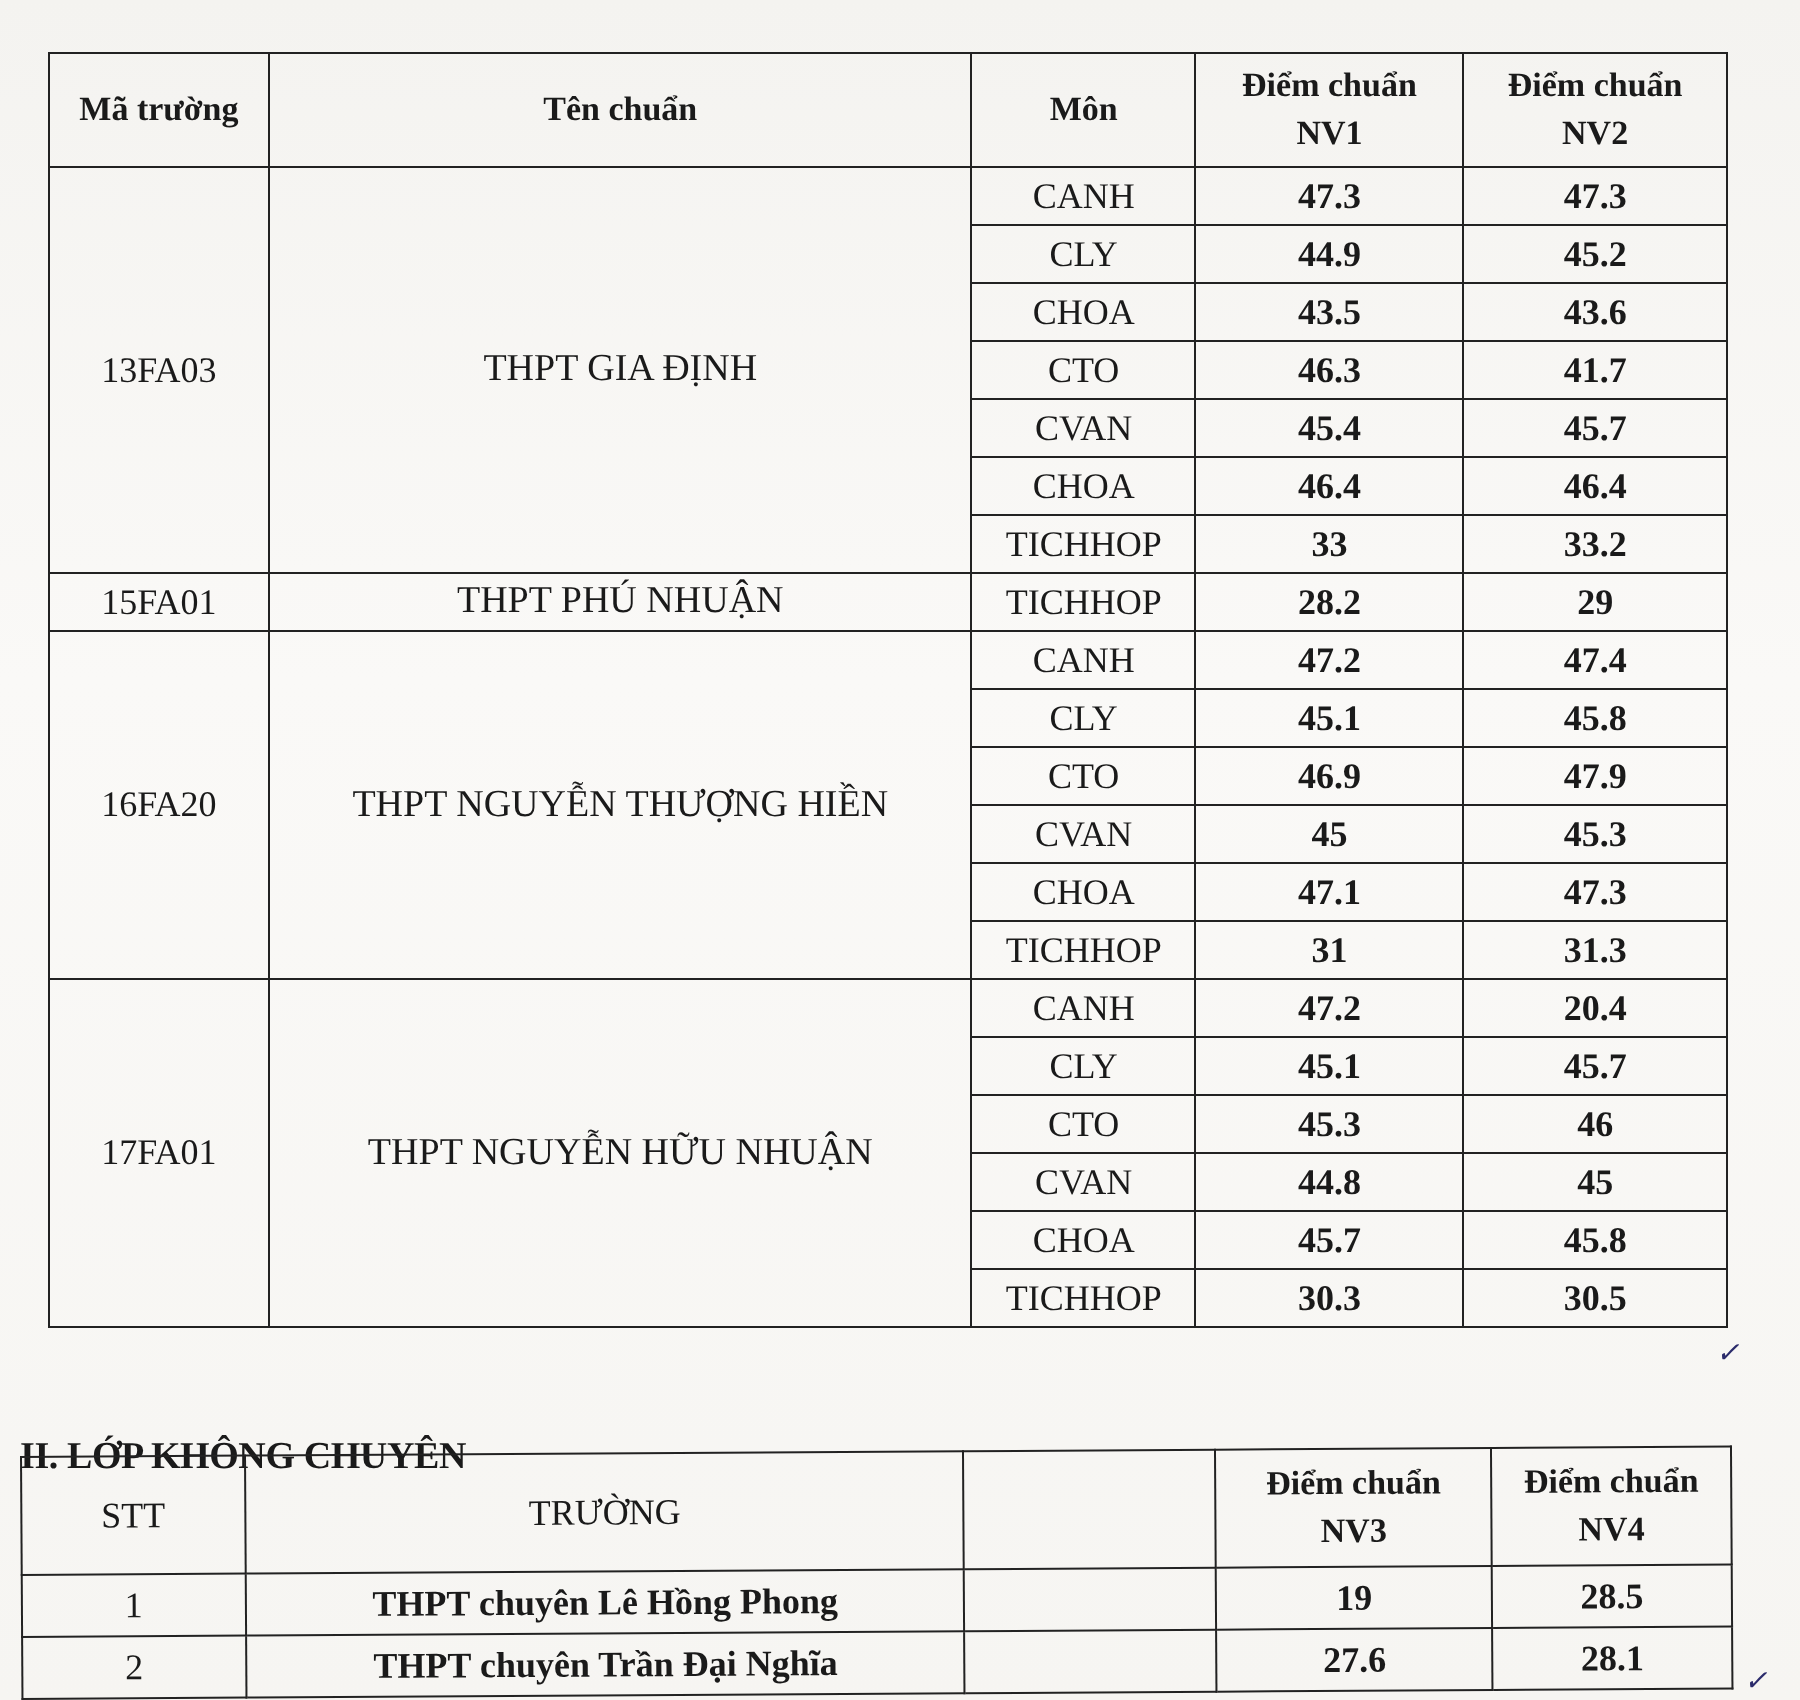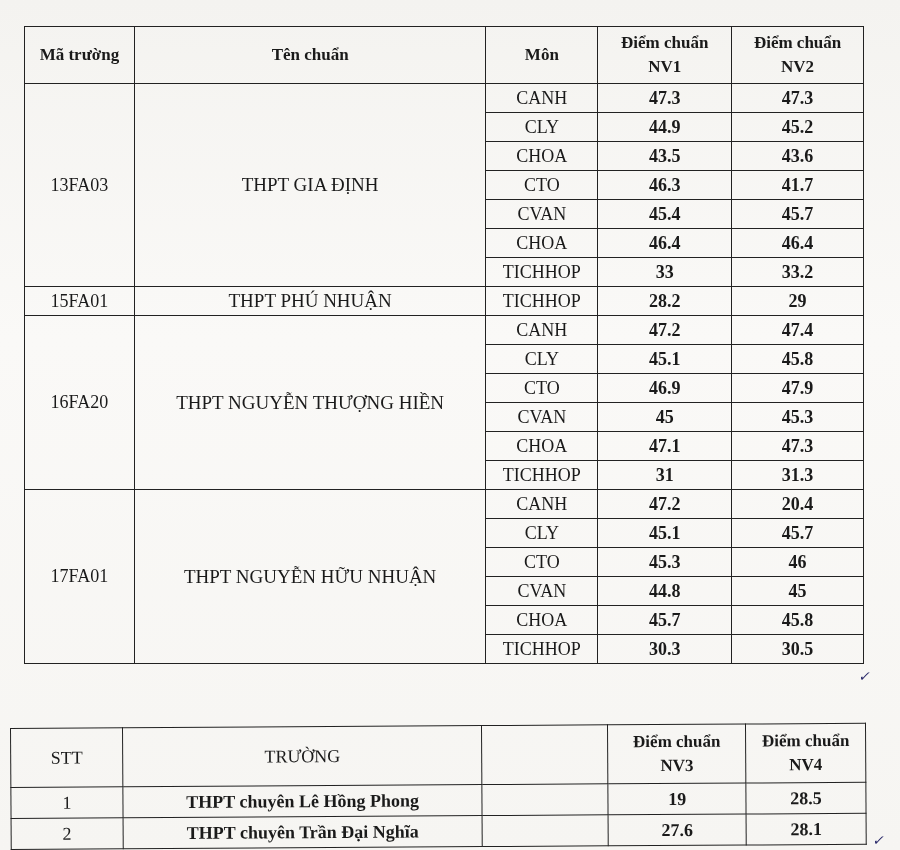--- a/index.html
+++ b/index.html
@@ -258,20 +258,21 @@
       <tr>
         <td class="subj">TICHHOP</td>
         <td class="score">30.3</td>
         <td class="score">30.5</td>
       </tr>
     </tbody>
   </table>
 
   <div class="mark" style="left:858px; top:668px;">✓</div>
 
+  <div class="section-title">II. LỚP KHÔNG CHUYÊN</div>
 
   <table id="sub-table">
     <colgroup>
       <col class="s-stt">
         <col class="s-name">
         <col class="s-blank">
         <col class="s-nv3">
         <col class="s-nv4">
     </colgroup>
     <thead>

